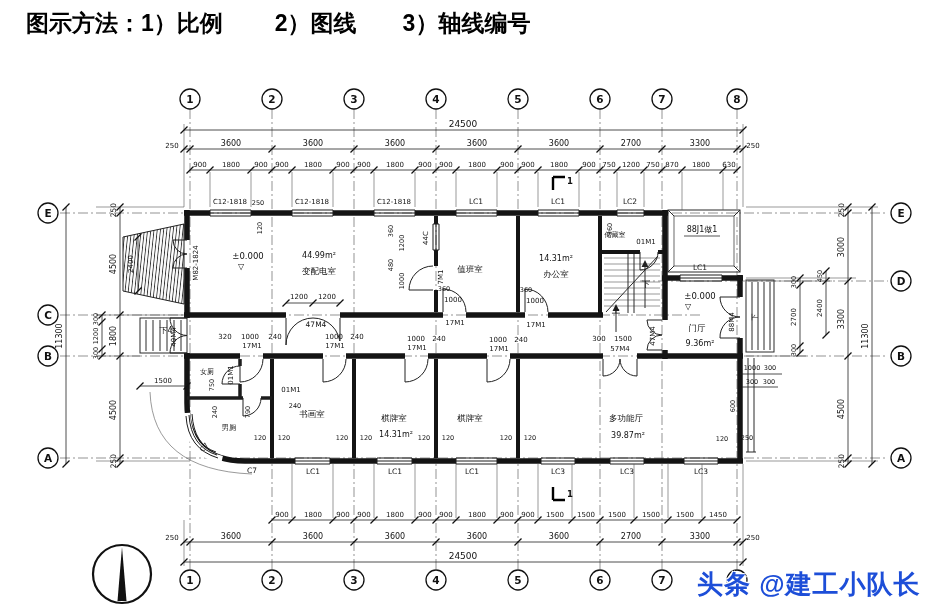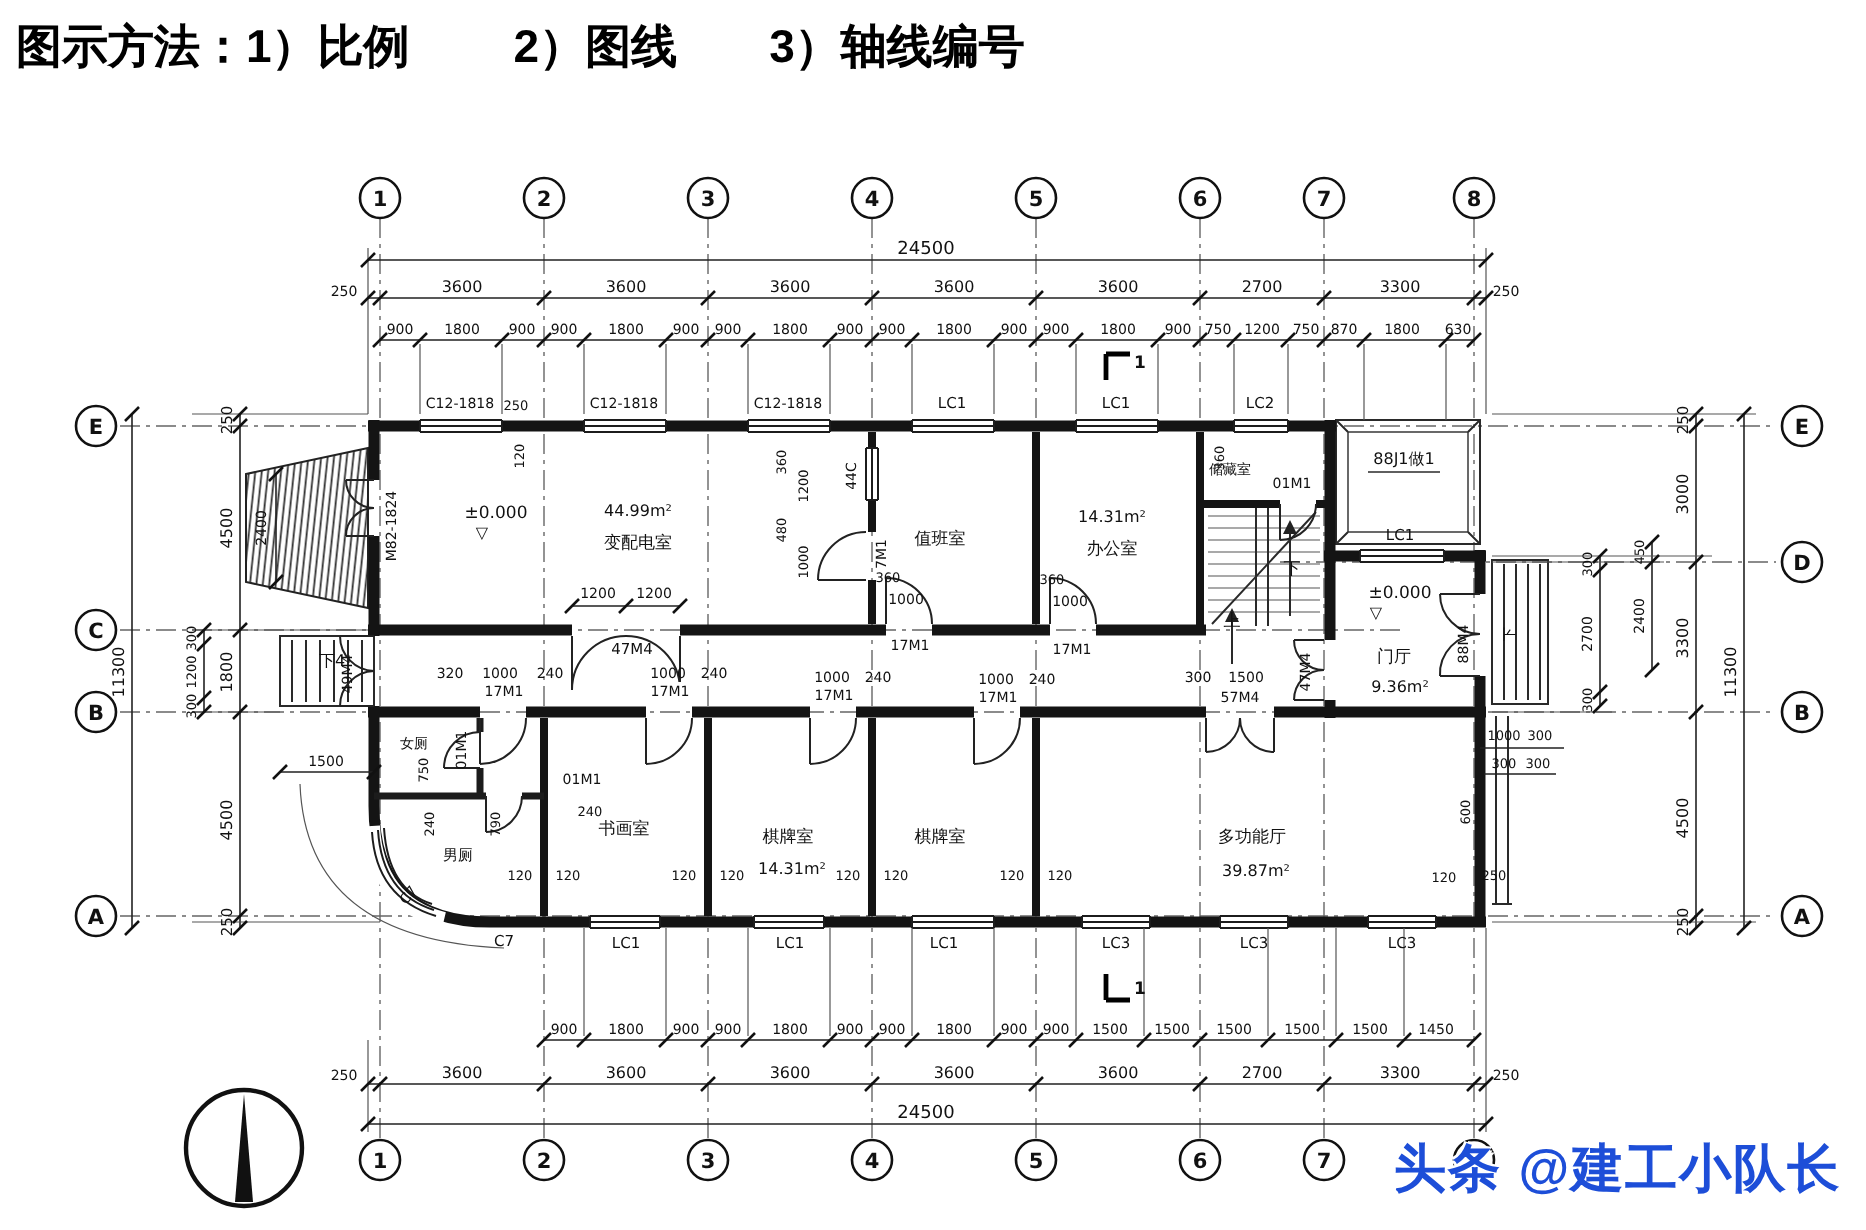--- a/index.html
+++ b/index.html
@@ -1,18 +1,18 @@
 <!DOCTYPE html>
 <html><head>
 <meta charset="utf-8">
 <style>
   html,body{margin:0;padding:0;background:#e8e8e8;}
   #page{position:relative;width:933px;height:615px;background:#ffffff;overflow:hidden;
         font-family:"Liberation Sans","DejaVu Sans",sans-serif;}
-  #header{position:absolute;left:8px;top:6px;color:#000;font-weight:bold;
+  #header{position:absolute;left:26px;top:6px;color:#000;font-weight:bold;
           font-size:23px;line-height:1.55;white-space:nowrap;}
   #header .row2{margin-left:138px;}
   #header span{display:inline-block;}
   .gap1{margin-right:52px;} .gap2{margin-right:46px;} .gap3{margin-right:30px;}
   #plan{position:absolute;left:0;top:0;}
   #plan text{font-family:"DejaVu Sans","Liberation Sans",sans-serif;fill:#111;}
   #watermark{position:absolute;left:697px;top:567px;font-size:26px;font-weight:bold;
              letter-spacing:1px;color:#1d4ed8;white-space:nowrap;
              text-shadow:-1px -1px 0 #fff,1px -1px 0 #fff,-1px 1px 0 #fff,1px 1px 0 #fff,2px 2px 0 #fff;}
   .w{stroke:#141414;stroke-width:5.5;fill:none;}

